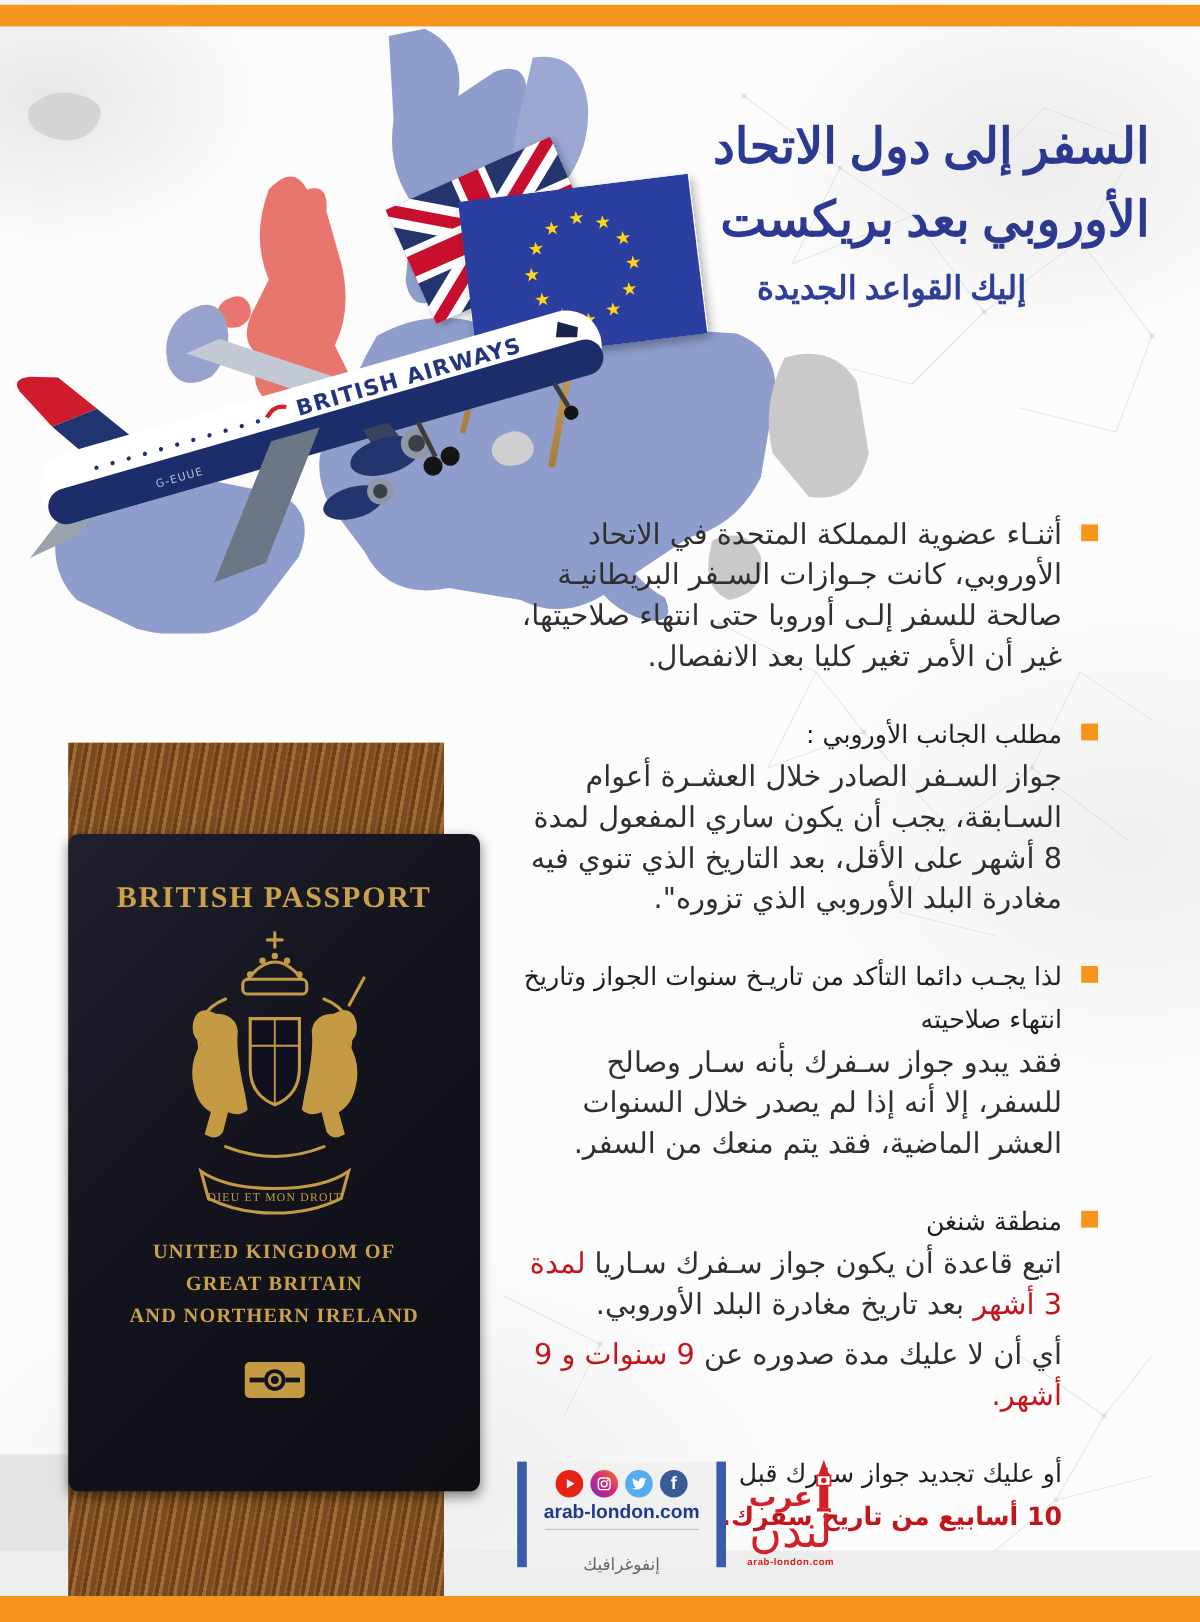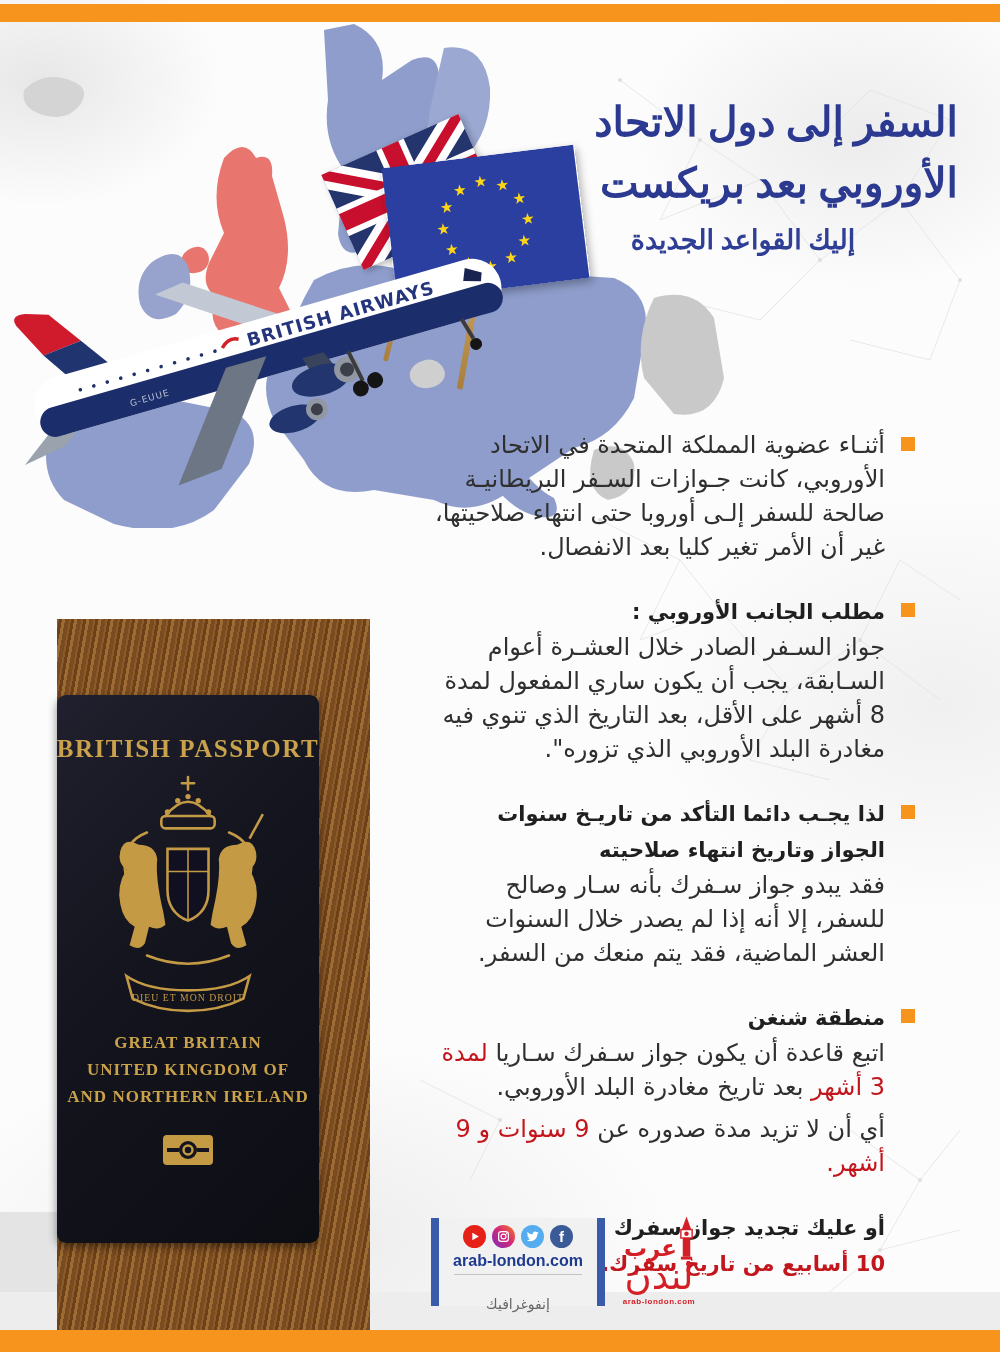--- a/index.html
+++ b/index.html
@@ -32,31 +32,31 @@
   
   .plane{left:-6px;top:234px;z-index:4;overflow:visible;}
   
   .title-block{right:42px;top:92px;width:430px;direction:rtl;text-align:right;color:#2B3990;z-index:6;font-family:Liberation Serif, serif;}
   .title-line{font-size:41px;font-weight:bold;line-height:61px;}
   .subtitle{font-size:27px;font-weight:bold;line-height:40px;margin-top:6px;text-align:center;color:#2f3f96;}
   
   .content{right:85px;top:428px;width:482px;direction:rtl;text-align:right;z-index:6;}
   .section{position:relative;padding-right:30px;margin-bottom:30px;}
   .bullet{position:absolute;right:0;top:9px;width:14px;height:14px;background:#F7941D;}
-  .heading{font-size:21px;font-weight:bold;color:#1f1f1f;line-height:36px;}
+  .heading{font-size:21px;font-weight:normal;color:#1f1f1f;line-height:36px;}
   .body-text{font-size:24px;color:#2f2f2f;line-height:34px;}
   .note{margin-top:8px;}
   .red{color:#C3161C;}
   .closing .l2{font-weight:bold;}
   
   .photo{left:57px;top:619px;width:313px;height:711px;z-index:5;
     background:
       repeating-linear-gradient(100deg,#8a5a28 0 2px,#6e4018 2px 5px,#9c6c34 5px 8px,#7a4a20 8px 12px),
       #7a4a20;}
-  .cover{position:absolute;left:0;top:76px;width:262px;height:548px;
+  .cover{position:absolute;left:0;top:76px;width:343px;height:548px;
     background:linear-gradient(135deg,#20202e 0%,#14141e 45%,#0d0d14 100%);
     border-radius:9px;display:flex;flex-direction:column;align-items:center;
     box-shadow:0 4px 10px rgba(0,0,0,.45);}
   .pp-title{margin-top:40px;font-family:"Liberation Serif",serif;font-weight:bold;
     font-size:25px;letter-spacing:1.5px;color:#c9a24b;white-space:nowrap;}
   .pp-country{margin-top:14px;font-family:"Liberation Serif",serif;font-weight:bold;
     font-size:17px;letter-spacing:1px;line-height:27px;color:#c9a24b;text-align:center;}
   .pp-chip{margin-top:24px;}
   
   .footer-box{left:431px;top:1218px;width:174px;height:88px;background:#f1f1f1;z-index:6;
@@ -233,21 +233,21 @@
     <div class="section">
       <span class="bullet"></span>
       <div class="heading">لذا يجـب دائما التأكد من تاريـخ سنوات الجواز وتاريخ انتهاء صلاحيته</div>
       <div class="body-text">فقد يبدو جواز سـفرك بأنه سـار وصالح للسفر، إلا أنه إذا لم يصدر خلال السنوات العشر الماضية، فقد يتم منعك من السفر.</div>
     </div>
 
     <div class="section">
       <span class="bullet"></span>
       <div class="heading">منطقة شنغن</div>
       <div class="body-text"><span>اتبع قاعدة أن يكون جواز سـفرك سـاريا </span><span class="red">لمدة 3 أشهر</span><span> بعد تاريخ مغادرة البلد الأوروبي.</span></div>
-      <div class="body-text note"><span>أي أن لا تزيد مدة صدوره عن </span><span class="red">9 سنوات و 9 أشهر.</span></div>
+      <div class="body-text note"><span>أي أن لا عليك مدة صدوره عن </span><span class="red">9 سنوات و 9 أشهر.</span></div>
     </div>
 
     <div class="section closing">
       <div class="heading l1">أو عليك تجديد جواز سفرك قبل</div>
       <div class="heading l2 red">10 أسابيع من تاريخ سفرك.</div>
     </div>
   </div>
 
   <div class="abs photo">
     <div class="cover">
@@ -271,22 +271,22 @@
           <path d="M52,70 q-14,-8 -18,6 q-3,12 6,18 q-10,16 -6,34 q3,16 14,22 l-5,18 q10,6 15,-2 l4,-16 q10,4 16,-2 l-2,-12 q-8,-34 -6,-52 q-2,-14 -18,-14 z"></path>
           <path d="M148,70 q14,-8 18,6 q3,12 -6,18 q10,16 6,34 q-3,16 -14,22 l5,18 q-10,6 -15,-2 l-4,-16 q-10,4 -16,-2 l2,-12 q8,-34 6,-52 q2,-14 18,-14 z"></path>
         </g>
         <line x1="160" y1="64" x2="173" y2="40" stroke="#c49a45" stroke-width="2.5"></line>
         <path d="M80,74 h40 v40 q0,22 -20,30 q-20,-8 -20,-30 z" fill="#101020" stroke="#c49a45" stroke-width="2.5"></path>
         <path d="M100,74 v70 M80,96 h40" stroke="#c49a45" stroke-width="1.5"></path>
         <text x="100" y="222" text-anchor="middle" font-family="Liberation Serif,serif" font-size="9.5" letter-spacing="1" fill="#c49a45">DIEU ET MON DROIT</text>
       </svg>
 
       <div class="pp-country">
+        <div>UNITED KINGDOM OF</div>
         <div>GREAT BRITAIN</div>
-        <div>UNITED KINGDOM OF</div>
         <div>AND NORTHERN IRELAND</div>
       </div>
 
       <svg class="pp-chip" width="52" height="32" viewBox="0 0 52 32">
         <rect x="1" y="1" width="50" height="30" rx="4" fill="#c49a45"></rect>
         <rect x="5" y="14" width="12" height="4" fill="#14141e"></rect>
         <rect x="35" y="14" width="12" height="4" fill="#14141e"></rect>
         <circle cx="26" cy="16" r="9" fill="#14141e"></circle>
         <circle cx="26" cy="16" r="4.5" fill="none" stroke="#c49a45" stroke-width="2.5"></circle>
       </svg>

